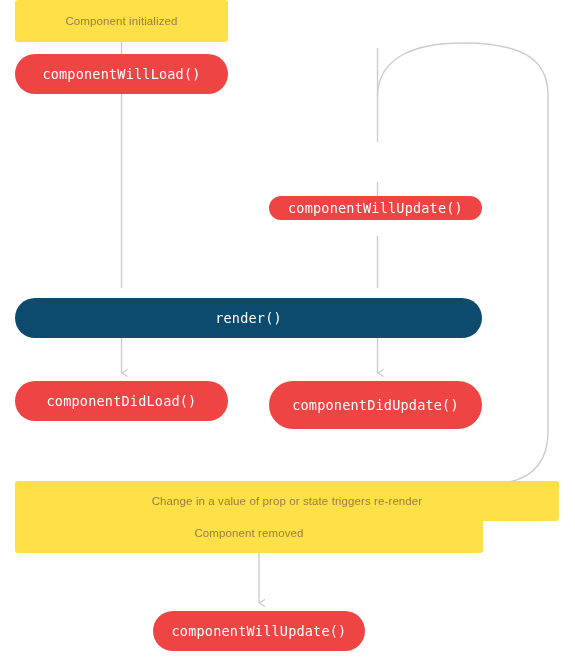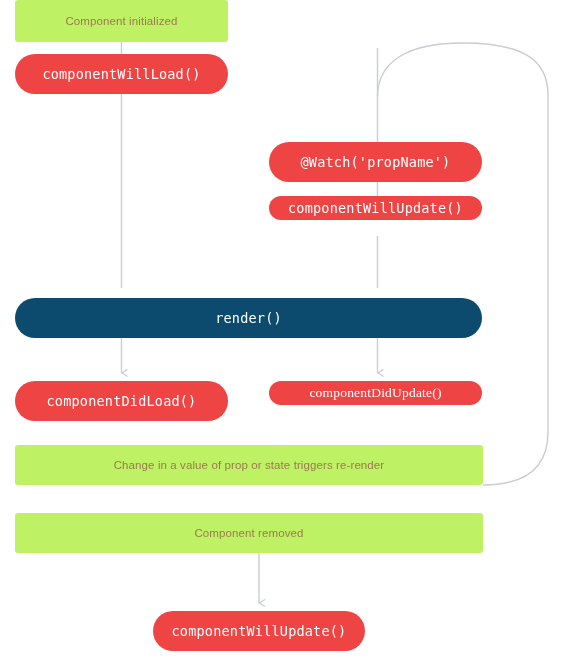--- a/index.html
+++ b/index.html
@@ -41,36 +41,36 @@
     color: #ffffff;
     font-family: "DejaVu Sans Mono", "Liberation Mono", monospace;
     font-size: 13.5px;
     letter-spacing: 0.2px;
   }
   .node-pill.accent {
     background: #0c4a6e;
     margin-top: 10px;
   }
   .node-note {
-    background: #bef264;
+    background: #fde047;
     border-radius: 3px;
     color: #9b7a4f;
     font-family: "Liberation Sans", sans-serif;
     font-size: 11.5px;
     letter-spacing: 0.1px;
   }
   
   #note-initialized   { left: 15px;  top: 0px;   width: 213px; height: 42px; }
   #pill-willload      { left: 15px;  top: 54px;  width: 213px; height: 40px; }
   #pill-watch         { left: 269px; top: 142px; width: 213px; height: 40px; }
   #pill-willupdate    { left: 269px; top: 196px; width: 213px; height: 24px; }
   #pill-render        { left: 15px;  top: 288px; width: 467px; height: 40px; }
   #pill-didload       { left: 15px;  top: 381px; width: 213px; height: 40px; }
-  #pill-didupdate     { left: 269px; top: 381px; width: 213px; height: 24px; font-family: Liberation Serif, serif; }
-  #note-rerender      { left: 15px;  top: 445px; width: 468px; height: 40px; }
+  #pill-didupdate     { left: 269px; top: 381px; width: 213px; height: 48px; }
+  #note-rerender      { left: 15px;  top: 481px; width: 544px; height: 40px; }
   #note-removed       { left: 15px;  top: 513px; width: 468px; height: 40px; }
   #pill-didunload     { left: 153px; top: 611px; width: 212px; height: 40px; }
 </style>
 </head>
 <body>
 
 <div id="diagram">
 
   <svg class="connectors" viewBox="0 0 575 660" width="575" height="660" xmlns="http://www.w3.org/2000/svg">
     <defs>
@@ -95,21 +95,20 @@
 
     <path d="M483,485 C523,485 548,470 548,432 L548,95 C548,58 520,43 463,43 C410,43 378,60 377.5,96" fill="none" stroke="#c9ccd6" stroke-width="1.4"></path>
 
     <line x1="259" y1="553" x2="259" y2="603" stroke="#c9ccd6" stroke-width="1.4" marker-end="url(#arrowhead)"></line>
   </svg>
 
   <div class="node node-note" id="note-initialized">Component initialized</div>
 
   <div class="node node-pill" id="pill-willload">componentWillLoad()</div>
 
-  <div class="node node-pill" id="pill-watch">@Watch('propName')</div>
 
   <div class="node node-pill" id="pill-willupdate">componentWillUpdate()</div>
 
   <div class="node node-pill accent" id="pill-render">render()</div>
 
   <div class="node node-pill" id="pill-didload">componentDidLoad()</div>
 
   <div class="node node-pill" id="pill-didupdate">componentDidUpdate()</div>
 
   <div class="node node-note" id="note-rerender">Change in a value of prop or state triggers re-render</div>

